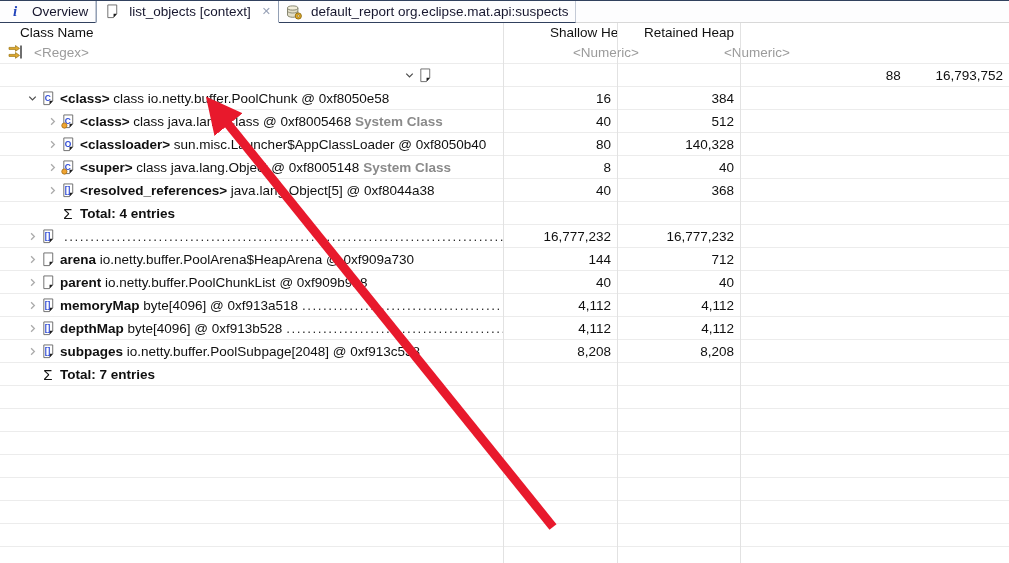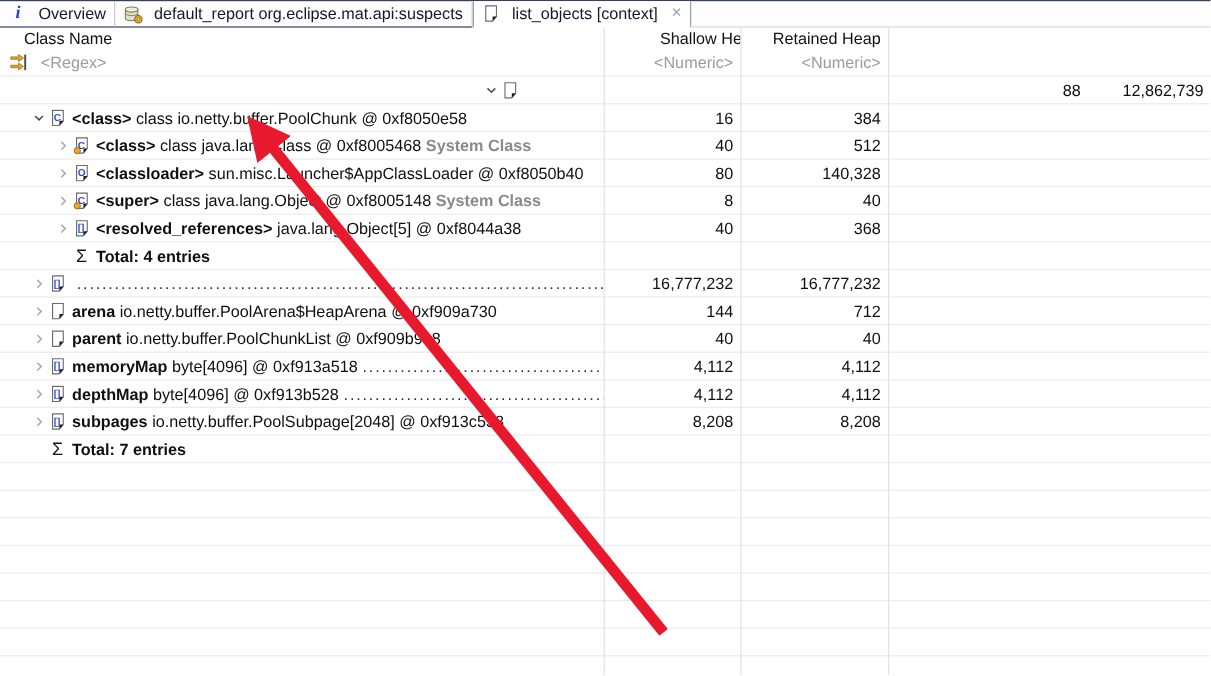--- a/index.html
+++ b/index.html
@@ -16,21 +16,21 @@
          white-space: nowrap; cursor: default; }
   .tab.active { background: #fff; border-bottom: 1px solid #fff;
                 border-left: 1px solid #93a0b5; border-right: 1px solid #93a0b5; }
   .tab .close { margin-left: 6px; color: #97a1b6; font-size: 11px; line-height: 1; }
   .tab-filler { flex: 1; border-bottom: 1px solid #d8d8d8; }
   .icon { display: inline-flex; align-items: center; justify-content: center; width: 16px; height: 16px; flex: 0 0 auto; }
   .info-glyph { font-family: "Liberation Serif", serif; font-style: italic; font-weight: bold; color: #2244bb; font-size: 15px; }
   
   .grid { position: relative; z-index: 1; }
   .hdr-row { display: flex; height: 18px; align-items: center; }
-  .filter-row { display: flex; height: 23px; align-items: center; color: #9b9b9b; border-bottom: 1px solid #ececec; }
+  .filter-row { display: flex; height: 23px; align-items: center; color: #9b9b9b; border-bottom: 1px solid #ececec; gap: 28px; }
   .c1 { width: 503px; padding-left: 8px; overflow: hidden; white-space: nowrap; display: flex; align-items: center; height: 100%; }
   .c2 { width: 114px; text-align: right; padding-right: 6px; overflow: hidden; white-space: nowrap; }
   .c3 { width: 123px; text-align: right; padding-right: 6px; overflow: hidden; white-space: nowrap; }
   .cfill { flex: 1; }
   .row { position: relative; display: flex; height: 23px; align-items: center; border-bottom: 1px solid #ececec; }
   .row .c1 { padding-left: 0; position: relative; }
   .sel-light { position: absolute; left: 20px; right: 0; top: 0; bottom: 0; background: #cde5f8; }
   .sel-dark  { position: absolute; left: 20px; width: 483px; top: 0; bottom: 0; background: #0a70d6; }
   .row > * { position: relative; }
   .chev { width: 16px; height: 15px; flex: 0 0 16px; display: inline-flex; align-items: center; justify-content: center; }
@@ -48,42 +48,42 @@
 <body>
 
 <div id="app">
   <div class="tabbar">
       <div class="tab">
         <span class="icon rowicon">
           <span class="info-glyph">i</span>
         </span>
         <span>Overview</span>
       </div>
+      <div class="tab active">
+        <span class="icon rowicon">
+          <svg width="15" height="15" viewBox="0 0 16 16">
+            <path d="M3,1 h9.5 v9.5 l-3.5,4 h-6 z" fill="#ffffff" stroke="#6b6b6b" stroke-width="1"></path>
+            <path d="M12.7,10.3 l-3.6,4.1 v-4.1 z" fill="#1c1c1c"></path>
+          </svg>
+        </span>
+        <span>list_objects [context]</span>
+        <span class="close">✕</span>
+      </div>
       <div class="tab">
         <span class="icon rowicon">
           <svg width="16" height="16" viewBox="0 0 16 16">
             <path d="M1.5,4 v7 c0,1.3 2.4,2.3 5.2,2.3 s5.2,-1 5.2,-2.3 v-7" fill="#e3dfc9" stroke="#7a7a64" stroke-width="0.9"></path>
             <ellipse cx="6.7" cy="4" rx="5.2" ry="2.1" fill="#f2eeda" stroke="#7a7a64" stroke-width="0.9"></ellipse>
             <path d="M1.5,7.4 c0.8,1 2.8,1.6 5.2,1.6 s4.4,-0.6 5.2,-1.6" fill="none" stroke="#7a7a64" stroke-width="0.8"></path>
             <circle cx="12.3" cy="12" r="3.1" fill="#e2aa26" stroke="#8a6a14" stroke-width="0.9"></circle>
             <circle cx="12.3" cy="12" r="1.1" fill="#fff" stroke="#8a6a14" stroke-width="0.7"></circle>
           </svg>
         </span>
         <span>default_report org.eclipse.mat.api:suspects</span>
       </div>
-      <div class="tab active">
-        <span class="icon rowicon">
-          <svg width="15" height="15" viewBox="0 0 16 16">
-            <path d="M3,1 h9.5 v9.5 l-3.5,4 h-6 z" fill="#ffffff" stroke="#6b6b6b" stroke-width="1"></path>
-            <path d="M12.7,10.3 l-3.6,4.1 v-4.1 z" fill="#1c1c1c"></path>
-          </svg>
-        </span>
-        <span>list_objects [context]</span>
-        <span class="close">✕</span>
-      </div>
       <div class="tab-filler"></div>
     </div>
 
   <div class="grid">
     <div class="hdr-row">
         <div class="c1" style="padding-left: 20px;">Class Name</div>
         <div class="c2" style="display: block; padding-left: 47px;">Shallow Heap</div>
         <div class="c3" style="display: block;">Retained Heap</div>
         <div class="cfill"></div>
       </div>
@@ -114,21 +114,21 @@
             </span>
             <span class="icon rowicon">
               <svg width="15" height="15" viewBox="0 0 16 16">
                 <path d="M3,1 h9.5 v9.5 l-3.5,4 h-6 z" fill="#ffffff" stroke="#6b6b6b" stroke-width="1"></path>
                 <path d="M12.7,10.3 l-3.6,4.1 v-4.1 z" fill="#1c1c1c"></path>
               </svg>
             </span>
             <span class="txt" style="white-space: pre;">io.netty.buffer.PoolChunk @ 0xf909a840</span>
           </div>
           <div class="c2">88</div>
-          <div class="c3">12,862,739</div>
+          <div class="c3">16,793,752</div>
           <div class="cfill"></div>
         </div>
         <div class="row">
           <div class="c1" style="padding-left: 24px;">
             <span class="chev">
               <svg width="13" height="13" viewBox="0 0 14 14">
                 <polyline points="3.5,5 7,8.5 10.5,5" fill="none" stroke="#4e4e4e" stroke-width="1.4"></polyline>
               </svg>
             </span>
             <span class="icon rowicon">

